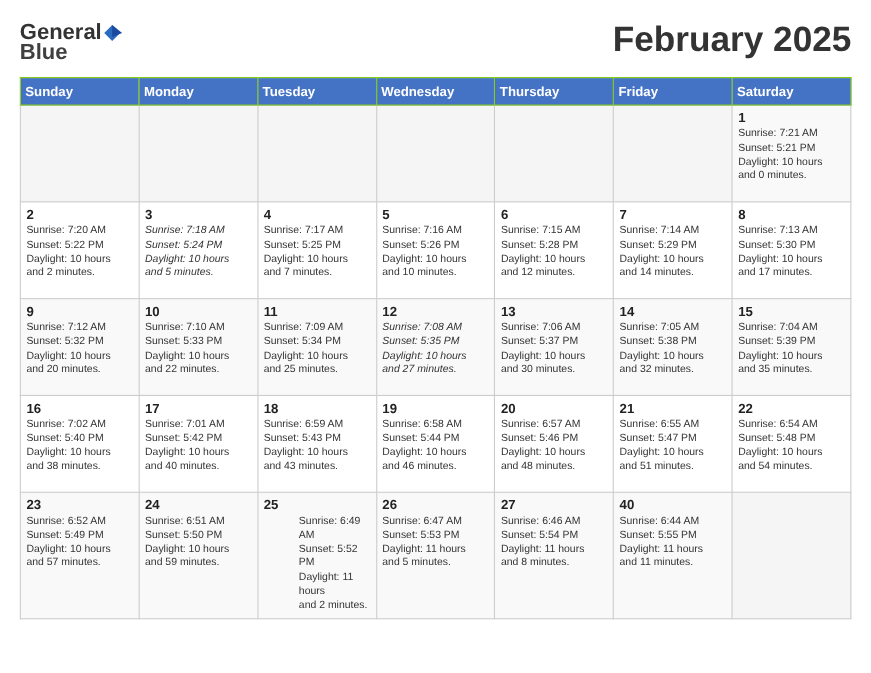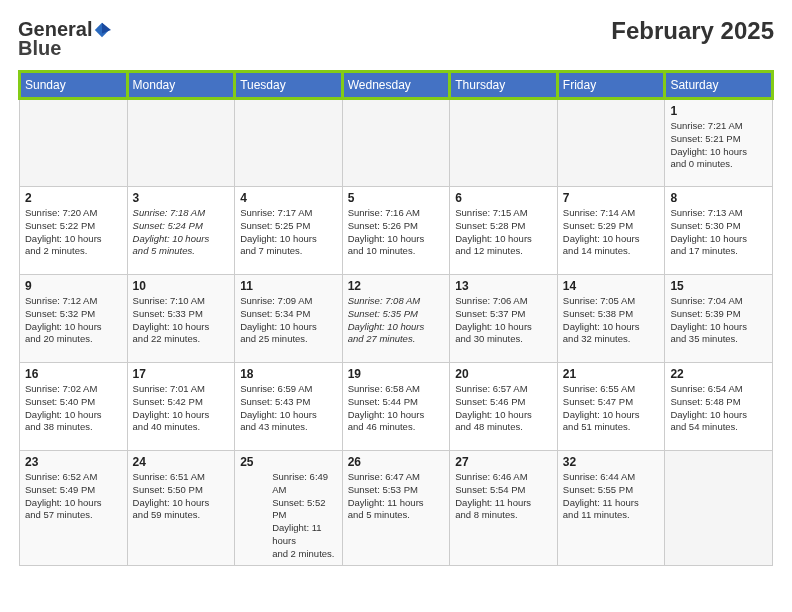--- a/index.html
+++ b/index.html
@@ -38,44 +38,44 @@
     .logo-blue { color: #404040; }
     .logo-icon {
       width: 18px;
       height: 18px;
       margin-left: 1px;
     }
     .title-block {
       text-align: right;
     }
     .month-title {
-      font-size: 24px;
+      font-size: 32px;
       font-weight: bold;
       color: #333;
       line-height: 1.1;
     }
     .location {
       font-size: 14px;
       color: #555;
       margin-top: 2px;
     }
     .calendar {
       flex: 1;
       border: 1px solid #ccc;
       border-collapse: collapse;
       width: 100%;
       table-layout: fixed;
     }
     .calendar thead tr th {
       background: #4472c4;
       color: #fff;
       font-size: 12px;
-      font-weight: normal;
+      font-weight: bold;
       padding: 5px 4px;
-      border: 3px solid #84cc16;
+      border: 1px solid #84cc16;
       text-align: left;
     }
     .calendar tbody tr td {
       border: 1px solid #ccc;
       vertical-align: top;
       padding: 4px 5px;
       font-size: 10px;
       color: #333;
       height: 88px;
       background: #fff;
@@ -330,21 +330,21 @@
 and 5 minutes.</div>
           </td>
           <td>
             <span class="day-number">27</span>
             <div class="day-info" style="white-space: pre-line;">Sunrise: 6:46 AM
 Sunset: 5:54 PM
 Daylight: 11 hours
 and 8 minutes.</div>
           </td>
           <td>
-            <span class="day-number">32</span>
+            <span class="day-number">40</span>
             <div class="day-info" style="white-space: pre-line;">Sunrise: 6:44 AM
 Sunset: 5:55 PM
 Daylight: 11 hours
 and 11 minutes.</div>
           </td>
           <td class="empty-cell"></td>
         </tr>
       </tbody>
   </table>
 </div>

